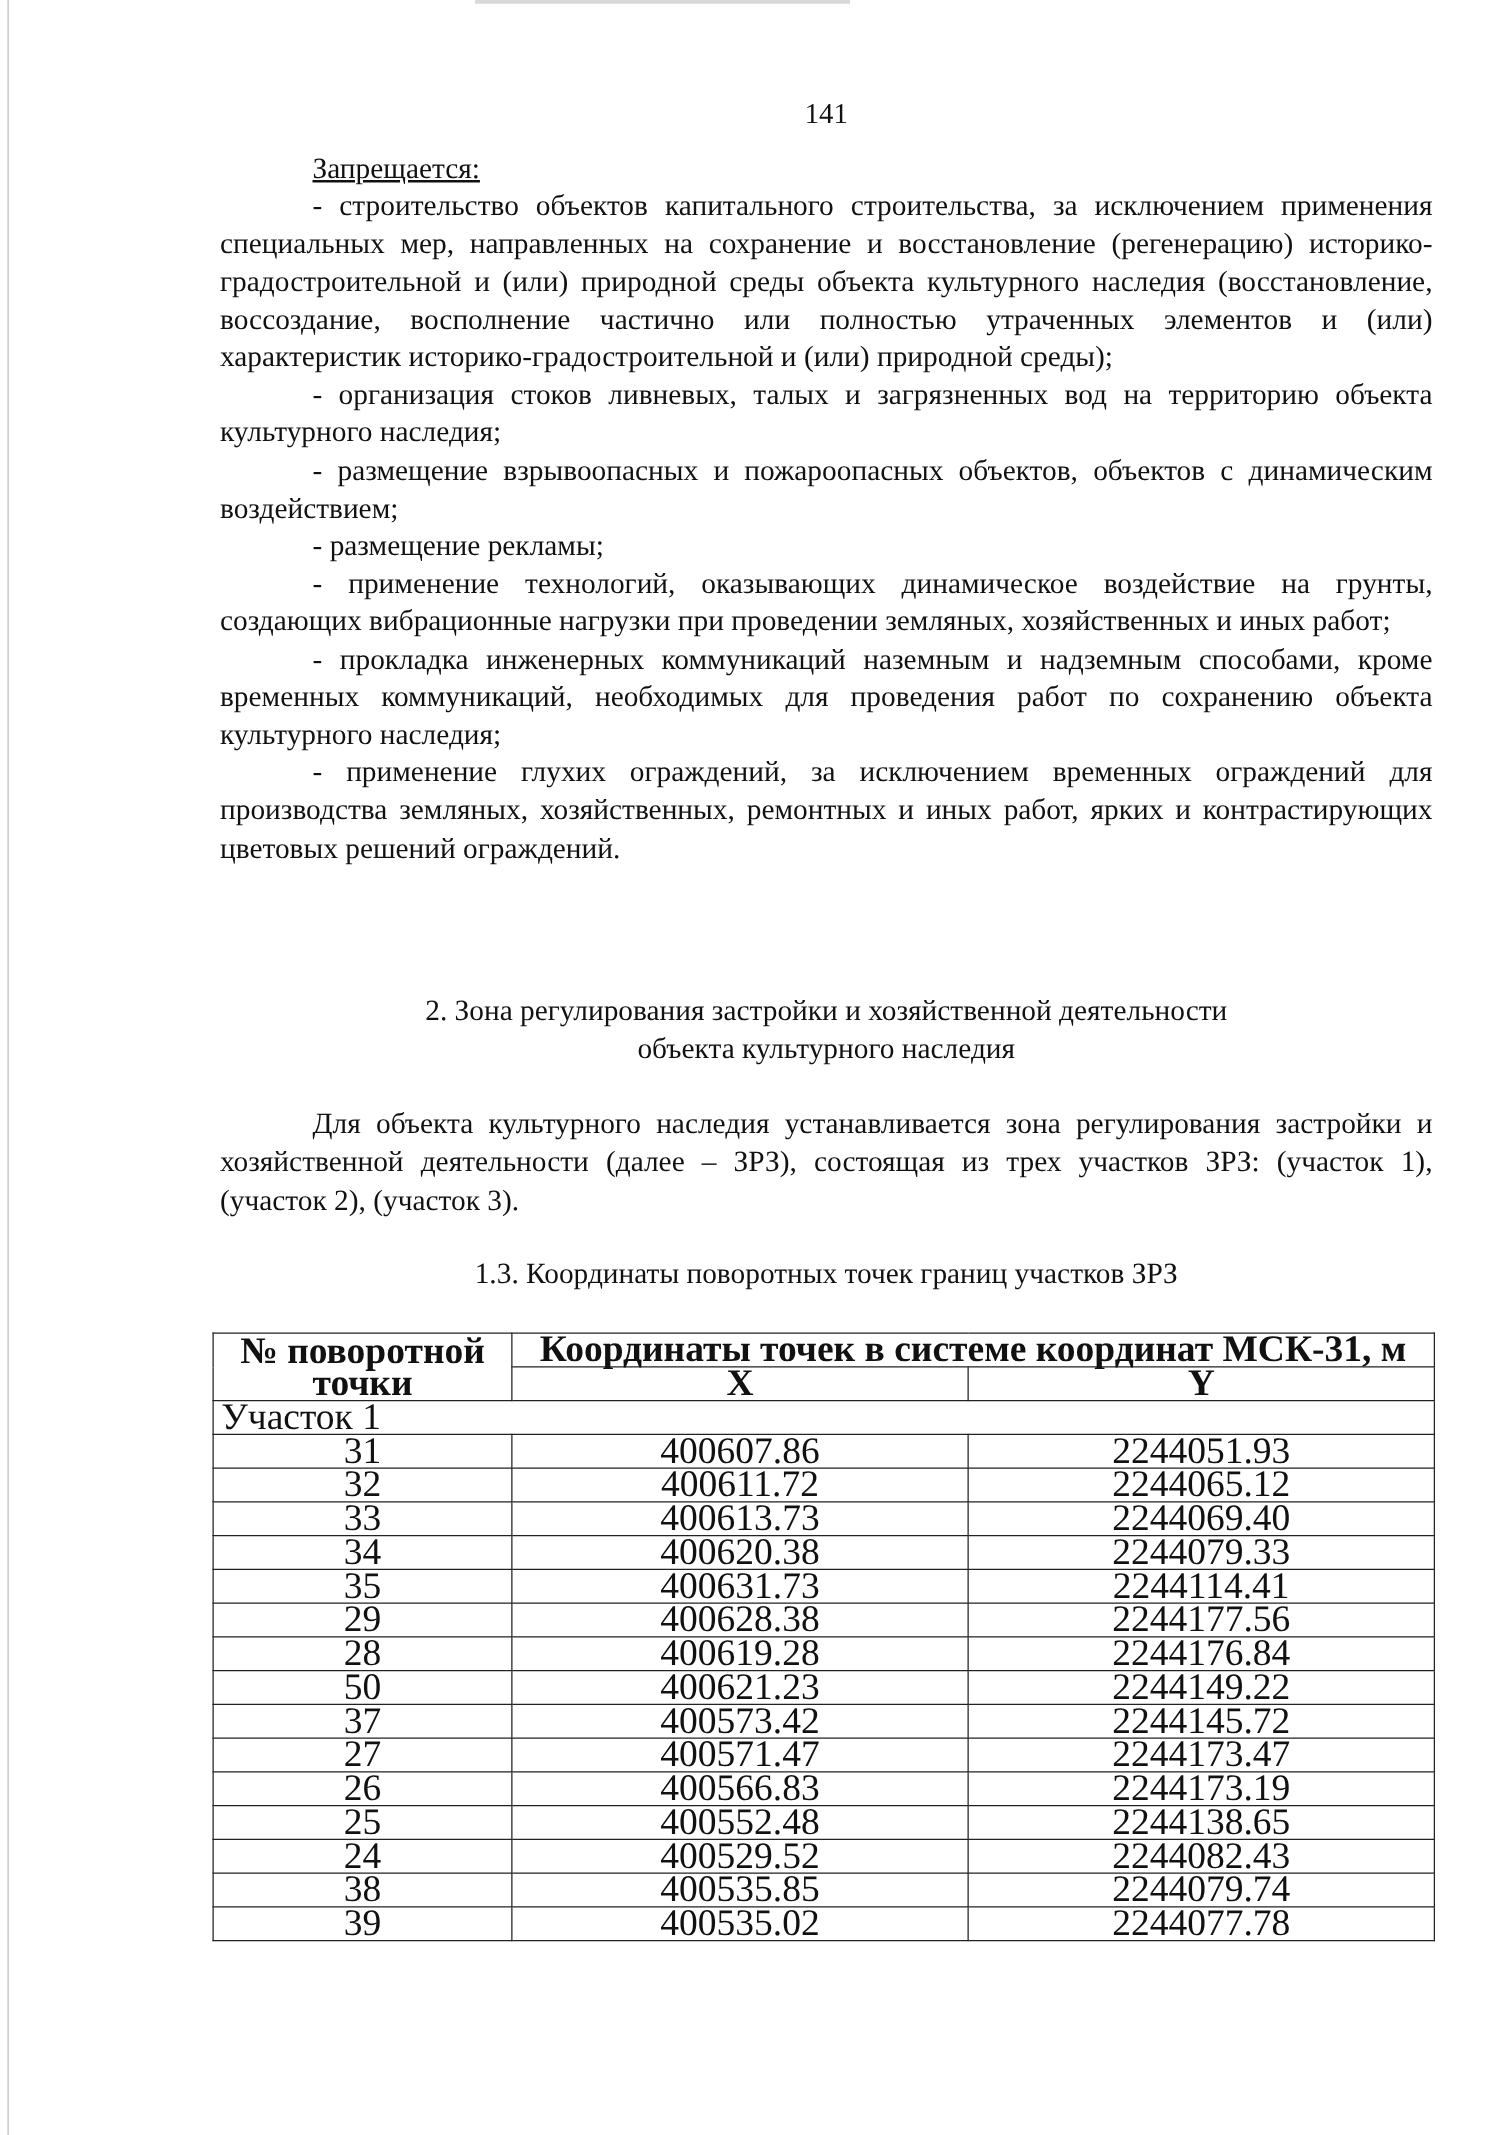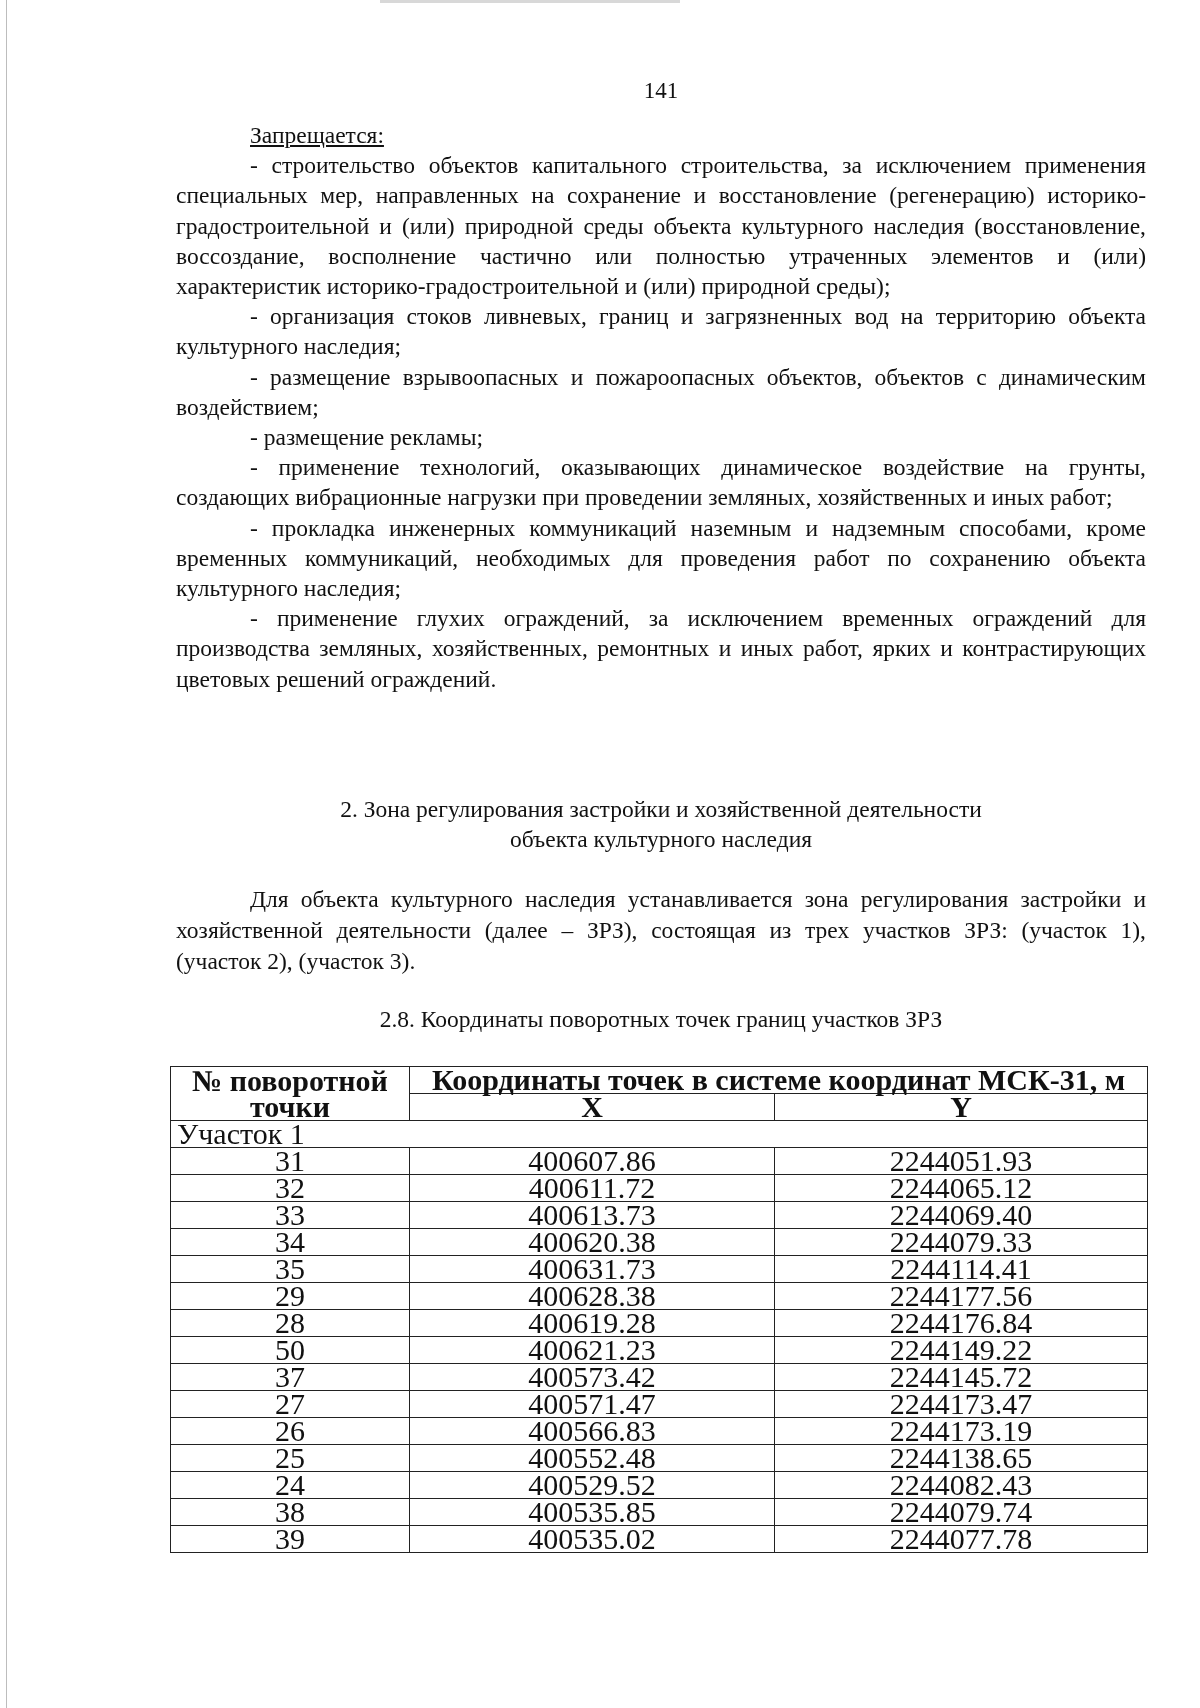--- a/index.html
+++ b/index.html
@@ -50,36 +50,36 @@
 
 <div class="scan-edge-left"></div>
 <div class="scan-mark-top"></div>
 
 <div class="page">
   <div class="page-number">141</div>
 
   <div class="body-text">
     <p class="para indent"><span class="underline">Запрещается:</span></p>
     <p class="para indent">- строительство объектов капитального строительства, за исключением применения специальных мер, направленных на сохранение и восстановление (регенерацию) историко-градостроительной и (или) природной среды объекта культурного наследия (восстановление, воссоздание, восполнение частично или полностью утраченных элементов и (или) характеристик историко-градостроительной и (или) природной среды);</p>
-    <p class="para indent">- организация стоков ливневых, границ и загрязненных вод на территорию объекта культурного наследия;</p>
+    <p class="para indent">- организация стоков ливневых, талых и загрязненных вод на территорию объекта культурного наследия;</p>
     <p class="para indent">- размещение взрывоопасных и пожароопасных объектов, объектов с динамическим воздействием;</p>
     <p class="para indent">- размещение рекламы;</p>
     <p class="para indent">- применение технологий, оказывающих динамическое воздействие на грунты, создающих вибрационные нагрузки при проведении земляных, хозяйственных и иных работ;</p>
     <p class="para indent">- прокладка инженерных коммуникаций наземным и надземным способами, кроме временных коммуникаций, необходимых для проведения работ по сохранению объекта культурного наследия;</p>
     <p class="para indent">- применение глухих ограждений, за исключением временных ограждений для производства земляных, хозяйственных, ремонтных и иных работ, ярких и контрастирующих цветовых решений ограждений.</p>
   </div>
 
   <div class="sec2 heading">
     <div>2. Зона регулирования застройки и хозяйственной деятельности</div>
     <div>объекта культурного наследия</div>
   </div>
 
   <p class="sec2-para para indent">Для объекта культурного наследия устанавливается зона регулирования застройки и хозяйственной деятельности (далее – ЗРЗ), состоящая из трех участков ЗРЗ: (участок 1), (участок 2), (участок 3).</p>
 
-  <div class="sec21 heading">2.8. Координаты поворотных точек границ участков ЗРЗ</div>
+  <div class="sec21 heading">1.3. Координаты поворотных точек границ участков ЗРЗ</div>
 
   <table class="coords">
     <thead>
       <tr>
         <th class="col-num" rowspan="2">№ поворотной точки</th>
         <th colspan="2">Координаты точек в системе координат МСК-31, м</th>
       </tr>
       <tr>
         <th class="col-x">X</th>
         <th>Y</th>

